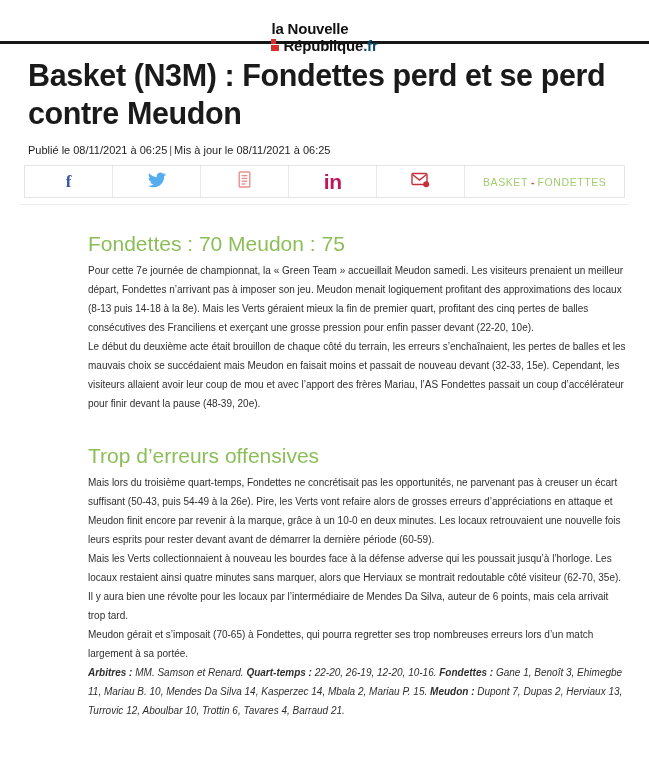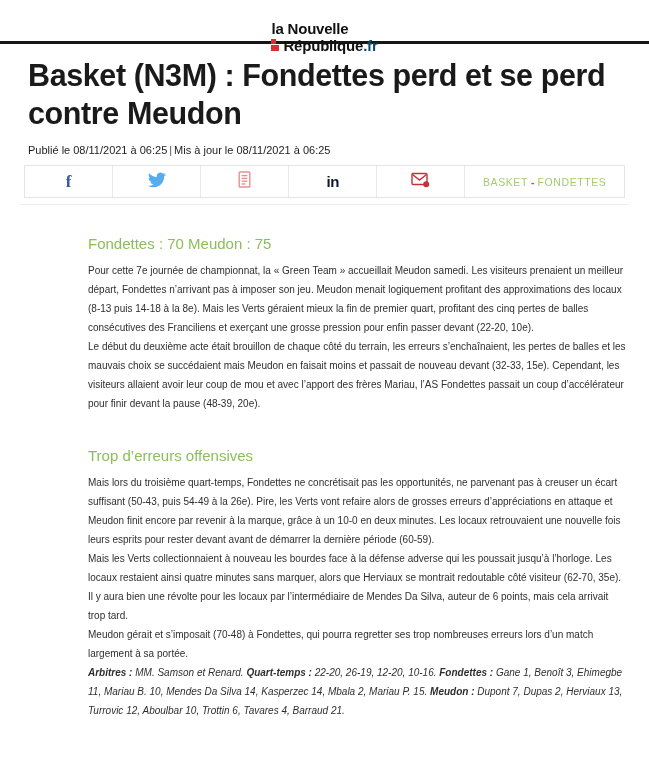--- a/index.html
+++ b/index.html
@@ -22,28 +22,28 @@
              letter-spacing:-0.4px; margin-top:12px; white-space:pre-line; }
   .pub-date { margin-top:12px; font-size:11px; color:#1d1d1d; }
   .pub-date .sep { color:#555; padding:0 2px; }
 
   
   .share-bar { display:flex; margin:9px -4px 0; border:1px solid #e4e4e4; height:33px; background:#fff; }
   .share-cell { flex:1 1 0; display:flex; align-items:center; justify-content:center;
                 border-right:1px solid #e8e8e8; cursor:pointer; }
   .share-cell.tags { flex:1.82 1 0; border-right:none; }
   .fb-f { font-weight:bold; font-size:17px; color:#39579a; font-family:"Liberation Serif","DejaVu Serif",serif; }
-  .li-in { font-weight:bold; font-size:15px; color:#0f172a; letter-spacing:-0.3px; }
+  .li-in { font-weight:bold; font-size:21px; color:#be185d; letter-spacing:-0.3px; }
   .tag-link { font-size:10.5px; letter-spacing:0.6px; color:#a3cc70; text-decoration:none; cursor:pointer; }
   .tag-dash { font-size:10.5px; color:#b5554b; margin:0 3px; font-weight:bold; }
   .light-rule { border-top:1px solid #ededed; margin:6px -8px 0; }
 
   
   article { margin:28px 0 0 60px; width:540px; }
-  h2.green { color:#8cbe58; font-weight:400; font-size:15px; line-height:22px; margin-bottom:6px; }
+  h2.green { color:#8cbe58; font-weight:400; font-size:21px; line-height:22px; margin-bottom:6px; }
   h2.green.sub { margin-top:32px; }
   article p { font-size:10px; line-height:19px; color:#2f2f2f; }
   p.stats { font-style:italic; }
   .seg-b { font-weight:bold; }
 </style>
 </head>
 <body>
 
 <div class="page">
 
@@ -113,19 +113,19 @@
     <article>
       <h2 class="green">Fondettes : 70 Meudon : 75</h2>
 
       <p>Pour cette 7e journée de championnat, la « Green Team » accueillait Meudon samedi. Les visiteurs prenaient un meilleur départ, Fondettes n’arrivant pas à imposer son jeu. Meudon menait logiquement profitant des approximations des locaux (8-13 puis 14-18 à la 8e). Mais les Verts géraient mieux la fin de premier quart, profitant des cinq pertes de balles consécutives des Franciliens et exerçant une grosse pression pour enfin passer devant (22-20, 10e).</p>
       <p>Le début du deuxième acte était brouillon de chaque côté du terrain, les erreurs s’enchaînaient, les pertes de balles et les mauvais choix se succédaient mais Meudon en faisait moins et passait de nouveau devant (32-33, 15e). Cependant, les visiteurs allaient avoir leur coup de mou et avec l’apport des frères Mariau, l’AS Fondettes passait un coup d’accélérateur pour finir devant la pause (48-39, 20e).</p>
 
       <h2 class="green sub">Trop d’erreurs offensives</h2>
 
       <p>Mais lors du troisième quart-temps, Fondettes ne concrétisait pas les opportunités, ne parvenant pas à creuser un écart suffisant (50-43, puis 54-49 à la 26e). Pire, les Verts vont refaire alors de grosses erreurs d’appréciations en attaque et Meudon finit encore par revenir à la marque, grâce à un 10-0 en deux minutes. Les locaux retrouvaient une nouvelle fois leurs esprits pour rester devant avant de démarrer la dernière période (60-59).</p>
       <p>Mais les Verts collectionnaient à nouveau les bourdes face à la défense adverse qui les poussait jusqu’à l’horloge. Les locaux restaient ainsi quatre minutes sans marquer, alors que Herviaux se montrait redoutable côté visiteur (62-70, 35e). Il y aura bien une révolte pour les locaux par l’intermédiaire de Mendes Da Silva, auteur de 6 points, mais cela arrivait trop tard.</p>
-      <p>Meudon gérait et s’imposait (70-48) à Fondettes, qui pourra regretter ses trop nombreuses erreurs lors d’un match largement à sa portée.</p>
+      <p>Meudon gérait et s’imposait (70-65) à Fondettes, qui pourra regretter ses trop nombreuses erreurs lors d’un match largement à sa portée.</p>
 
       <p class="stats"><span class="seg-b">Arbitres :</span><span> MM. Samson et Renard. </span><span class="seg-b">Quart-temps :</span><span> 22-20, 26-19, 12-20, 10-16. </span><span class="seg-b">Fondettes :</span><span> Gane 1, Benoît 3, Ehimegbe 11, Mariau B. 10, Mendes Da Silva 14, Kasperzec 14, Mbala 2, Mariau P. 15. </span><span class="seg-b">Meudon :</span><span> Dupont 7, Dupas 2, Herviaux 13, Turrovic 12, Aboulbar 10, Trottin 6, Tavares 4, Barraud 21.</span></p>
     </article>
 
   </main>
 </div>
 
 </body></html>

